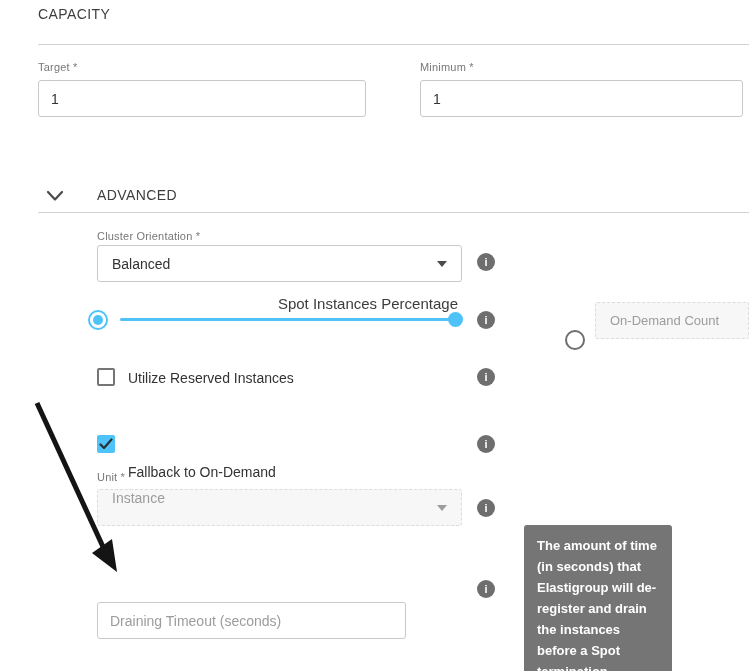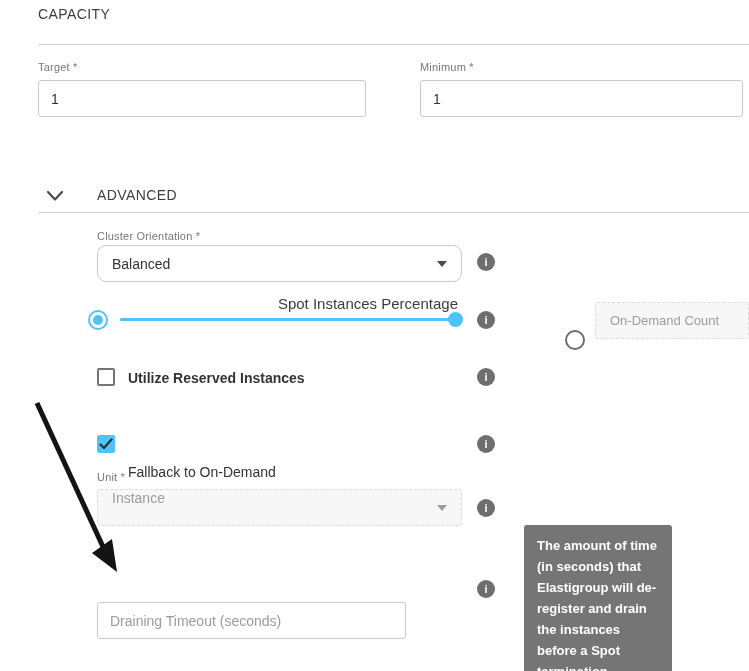--- a/index.html
+++ b/index.html
@@ -17,21 +17,21 @@
   .small-label { font-size: 11px; color: #787878; letter-spacing: .2px; }
 
   .text-input {
     border: 1px solid #c9c9c9; border-radius: 3px; background: #fff;
     font-family: "Liberation Sans", sans-serif;
     font-size: 14px; color: #333; padding: 0 12px; outline: none; width: 100%; height: 100%;
   }
   .text-input::placeholder { color: #9c9c9c; opacity: 1; }
 
   .selectbox {
-    border: 1px solid #c9c9c9; border-radius: 9px; background: #fff;
+    border: 1px solid #c9c9c9; border-radius: 3px; background: #fff;
     display: flex; align-items: center; padding: 16px 14px; cursor: pointer;
   }
   .selectbox .sel-value { font-size: 14px; color: #333; }
   .caret {
     position: absolute; right: 14px; top: 50%; margin-top: -3px;
     width: 0; height: 0;
     border-left: 5px solid transparent; border-right: 5px solid transparent;
     border-top: 6px solid #4a4a4a;
   }
   .disabled-box {
@@ -115,21 +115,21 @@
 <div class="abs slider-track" style="left:120px; top:318px; width:335px;"></div>
 <div class="abs slider-thumb" style="left:448px; top:312px;"></div>
 <div class="abs info-icon" style="left:477px; top:311px;">i</div>
 
 <div class="abs radio unselected" style="left:565px; top:310px;"></div>
 <div class="abs" style="left:595px; top:302px; width:154px; height:37px;">
   <input class="disabled-input" type="text" disabled="" placeholder="On-Demand Count" style="">
 </div>
 
 <div class="abs checkbox unchecked" style="left:97px; top:368px;"></div>
-<div class="abs cb-label" style="left:128px; top:370px;font-weight:bold;">Utilize Reserved Instances</div>
+<div class="abs cb-label" style="left:128px; top:370px;">Utilize Reserved Instances</div>
 <div class="abs info-icon" style="left:477px; top:368px;">i</div>
 
 <div class="abs checkbox checked" style="left:97px; top:435px;">
   <svg width="14" height="12" viewBox="0 0 14 12">
     <path d="M1.5 6.5 L5 10 L12.5 1.5" fill="none" stroke="#263238" stroke-width="2.2" stroke-linecap="round" stroke-linejoin="round"></path>
   </svg>
 </div>
 <div class="abs cb-label" style="left:128px; top:437px;margin-top:27px;">Fallback to On-Demand</div>
 <div class="abs info-icon" style="left:477px; top:435px;">i</div>
 

